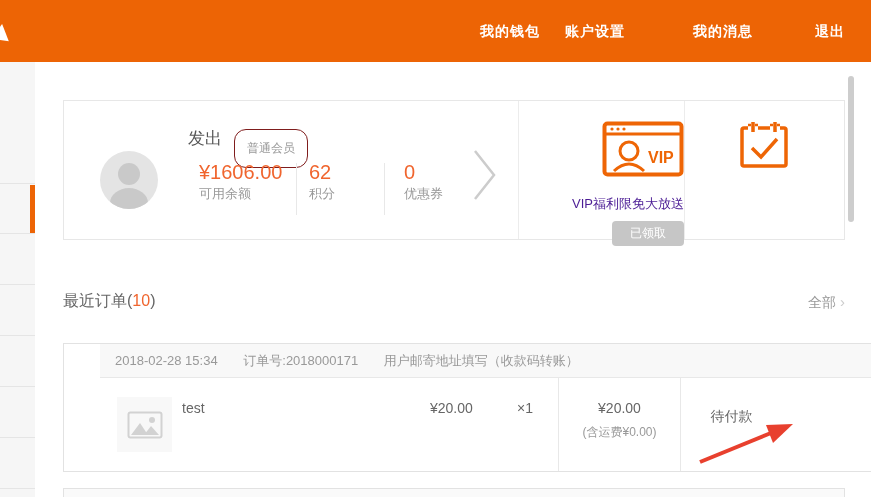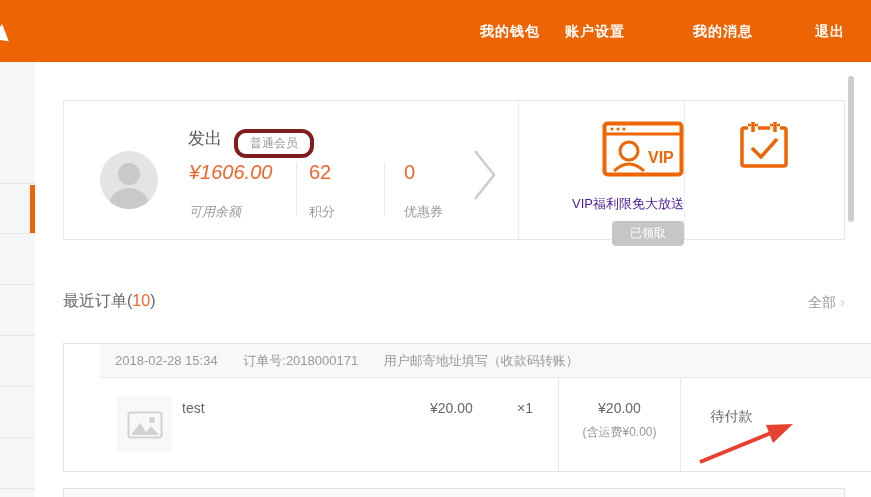--- a/index.html
+++ b/index.html
@@ -25,27 +25,27 @@
   
   .scroll-thumb { position:absolute; left:848px; top:76px; width:6px; height:146px;
                   background:#cdcdcd; border-radius:3px; }
 
   
   .user-card { position:absolute; left:63px; top:100px; width:782px; height:140px;
                background:#fff; border:1px solid #e7e7e7; }
   .avatar { position:absolute; left:36px; top:50px; width:58px; height:58px; }
   .username { position:absolute; left:124px; top:26px; font-size:17px; color:#555; }
   .member-badge { position:absolute; left:170px; top:28px; font-size:12px; color:#999;
-                  border:4px solid #7f1d1d; border-radius:12px; padding:2px 12px; background:#fff; }
+                  border:1px solid #7f1d1d; border-radius:12px; padding:10px 12px; background:#fff; }
   .stat-col { position:absolute; top:60px; }
-  .stat-c1 { left:125px; width:96px;font-style:italic; }
+  .stat-c1 { left:135px; width:96px; }
   .stat-c2 { left:245px; }
   .stat-c3 { left:340px; }
   .stat-value { font-size:20px; color:#f0652e; line-height:1.15; word-break:break-all; }
-  .stat-label { font-size:13px; color:#999; margin-top:19px; }
+  .stat-label { font-size:13px; color:#999; margin-top:1px; }
   .stat-div { position:absolute; top:62px; width:1px; height:52px; background:#e8e8e8; }
   .stat-div1 { left:232px; } .stat-div2 { left:320px; }
   .card-chevron { position:absolute; left:408px; top:46px; }
   .card-vdiv { position:absolute; top:0; width:1px; height:138px; background:#ececec; }
   .vdiv1 { left:454px; } .vdiv2 { left:620px; }
   .vip-col { position:absolute; left:454px; top:0; width:166px; height:138px; text-align:right; }
   .vip-icon { margin-top:20px; }
   .vip-title { font-size:13px; color:#4c1d95; margin-top:12px; white-space:nowrap; }
   .vip-claimed { display:inline-block; margin-top:8px; background:#c6c6c6; color:#fff;
                  font-size:12px; padding:4px 18px; border-radius:4px; cursor:pointer; }

